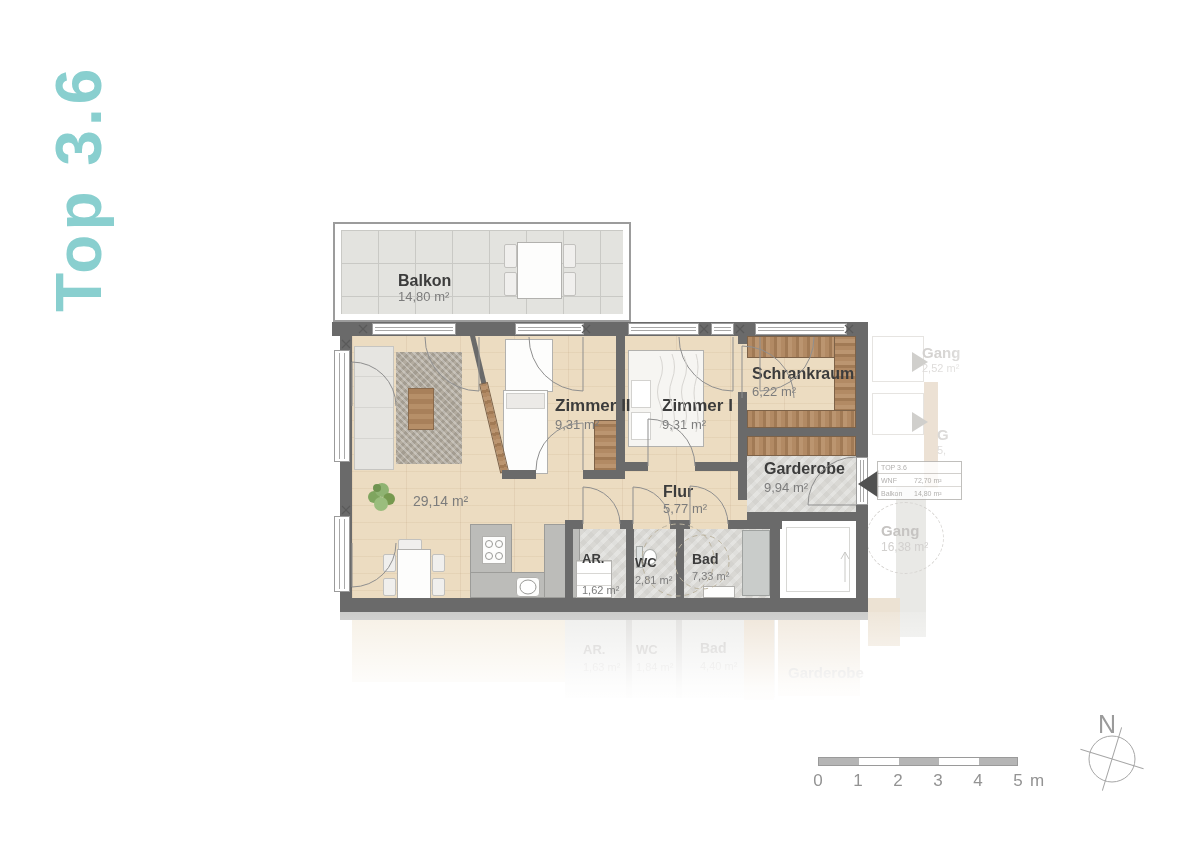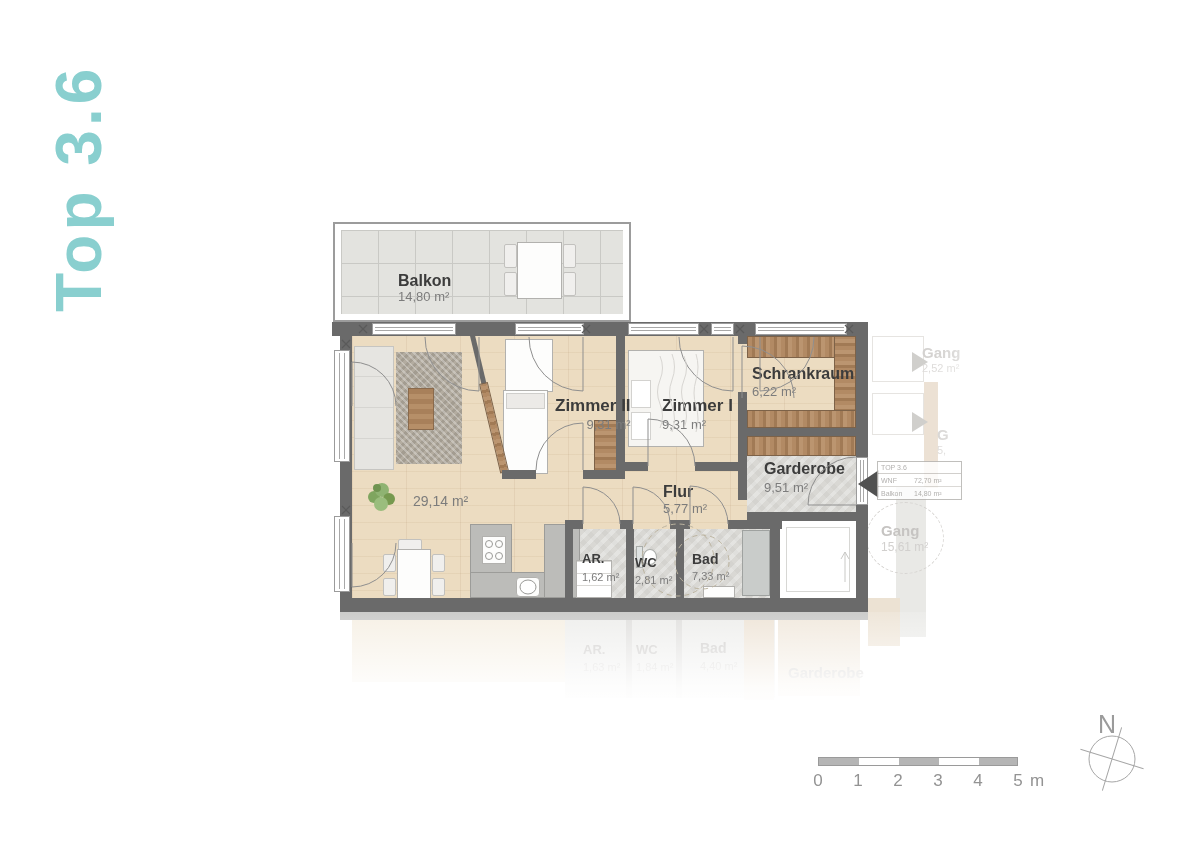--- a/index.html
+++ b/index.html
@@ -67,21 +67,21 @@
     <span class="gname" style="font-size:15px;color:#d4d2d0;">Gang</span>
     <span class="garea" style="font-size:11px;color:#dedcda;">2,52 m²</span>
   </div>
   <div class="glbl" style="left:77px;top:106px;">
     <span class="gname" style="font-size:15px;color:#d8d6d4;">G</span>
     <span class="garea" style="font-size:11px;color:#dedcda;">5,</span>
   </div>
   <div class="a" style="left:6px;top:182px;width:78px;height:72px;border:1px dashed #d6d4d1;border-radius:50%;"></div>
   <div class="glbl" style="left:21px;top:202px;">
     <span class="gname" style="font-size:15px;">Gang</span>
-    <span class="garea" style="font-size:12px;">15,61 m²</span>
+    <span class="garea" style="font-size:12px;">16,38 m²</span>
   </div>
   <div class="a" style="left:75px;top:0;width:135px;height:390px;background:linear-gradient(to right,rgba(255,255,255,0),#fff 70%);"></div>
 </div>
 
 <div class="a wood" style="left:352px;top:336px;width:504px;height:262px;"></div>
 <div class="a stone" style="left:747px;top:436px;width:109px;height:76px;"></div>
 <div class="a stone" style="left:573px;top:529px;width:53px;height:69px;"></div>
 <div class="a stone" style="left:634px;top:529px;width:42px;height:69px;"></div>
 <div class="a stone" style="left:684px;top:529px;width:86px;height:69px;"></div>
 <div class="a" style="left:780px;top:521px;width:76px;height:77px;background:#fff;">
@@ -169,43 +169,43 @@
   </div>
   <div class="a" style="left:0;top:26px;width:83px;height:12px;">
     <span class="a" style="left:3px;top:2px;">Balkon</span>
     <span class="a" style="left:36px;top:2px;">14,80 m²</span>
   </div>
 </div>
 
 <div class="lbl" style="left:413px;top:490px;">
   <span class="larea" style="font-size:14px;margin-top:3px;">29,14 m²</span>
 </div>
-<div class="lbl" style="left:555px;top:396px;text-align:right;">
+<div class="lbl" style="left:555px;top:396px;">
   <span class="lname" style="font-size:17px;">Zimmer II</span>
   <span class="larea" style="font-size:13px;margin-top:2px;">9,31 m²</span>
 </div>
 <div class="lbl" style="left:662px;top:396px;">
   <span class="lname" style="font-size:17px;">Zimmer I</span>
   <span class="larea" style="font-size:13px;margin-top:2px;">9,31 m²</span>
 </div>
 <div class="lbl" style="left:752px;top:365px;">
   <span class="lname" style="font-size:16px;">Schrankraum</span>
   <span class="larea" style="font-size:13px;margin-top:2px;">6,22 m²</span>
 </div>
 <div class="lbl" style="left:764px;top:460px;">
   <span class="lname" style="font-size:16px;">Garderobe</span>
-  <span class="larea" style="font-size:13px;margin-top:3px;">9,51 m²</span>
+  <span class="larea" style="font-size:13px;margin-top:3px;">9,94 m²</span>
 </div>
 <div class="lbl" style="left:663px;top:483px;">
   <span class="lname" style="font-size:16px;">Flur</span>
   <span class="larea" style="font-size:13px;margin-top:1px;">5,77 m²</span>
 </div>
 <div class="lbl" style="left:582px;top:552px;">
   <span class="lname" style="font-size:13px;">AR.</span>
-  <span class="larea" style="font-size:11px;margin-top:4px;">1,62 m²</span>
+  <span class="larea" style="font-size:11px;margin-top:17px;">1,62 m²</span>
 </div>
 <div class="lbl" style="left:635px;top:556px;">
   <span class="lname" style="font-size:13px;">WC</span>
   <span class="larea" style="font-size:11px;margin-top:3px;">2,81 m²</span>
 </div>
 <div class="lbl" style="left:692px;top:551px;">
   <span class="lname" style="font-size:14px;">Bad</span>
   <span class="larea" style="font-size:11px;margin-top:3px;">7,33 m²</span>
 </div>
 

